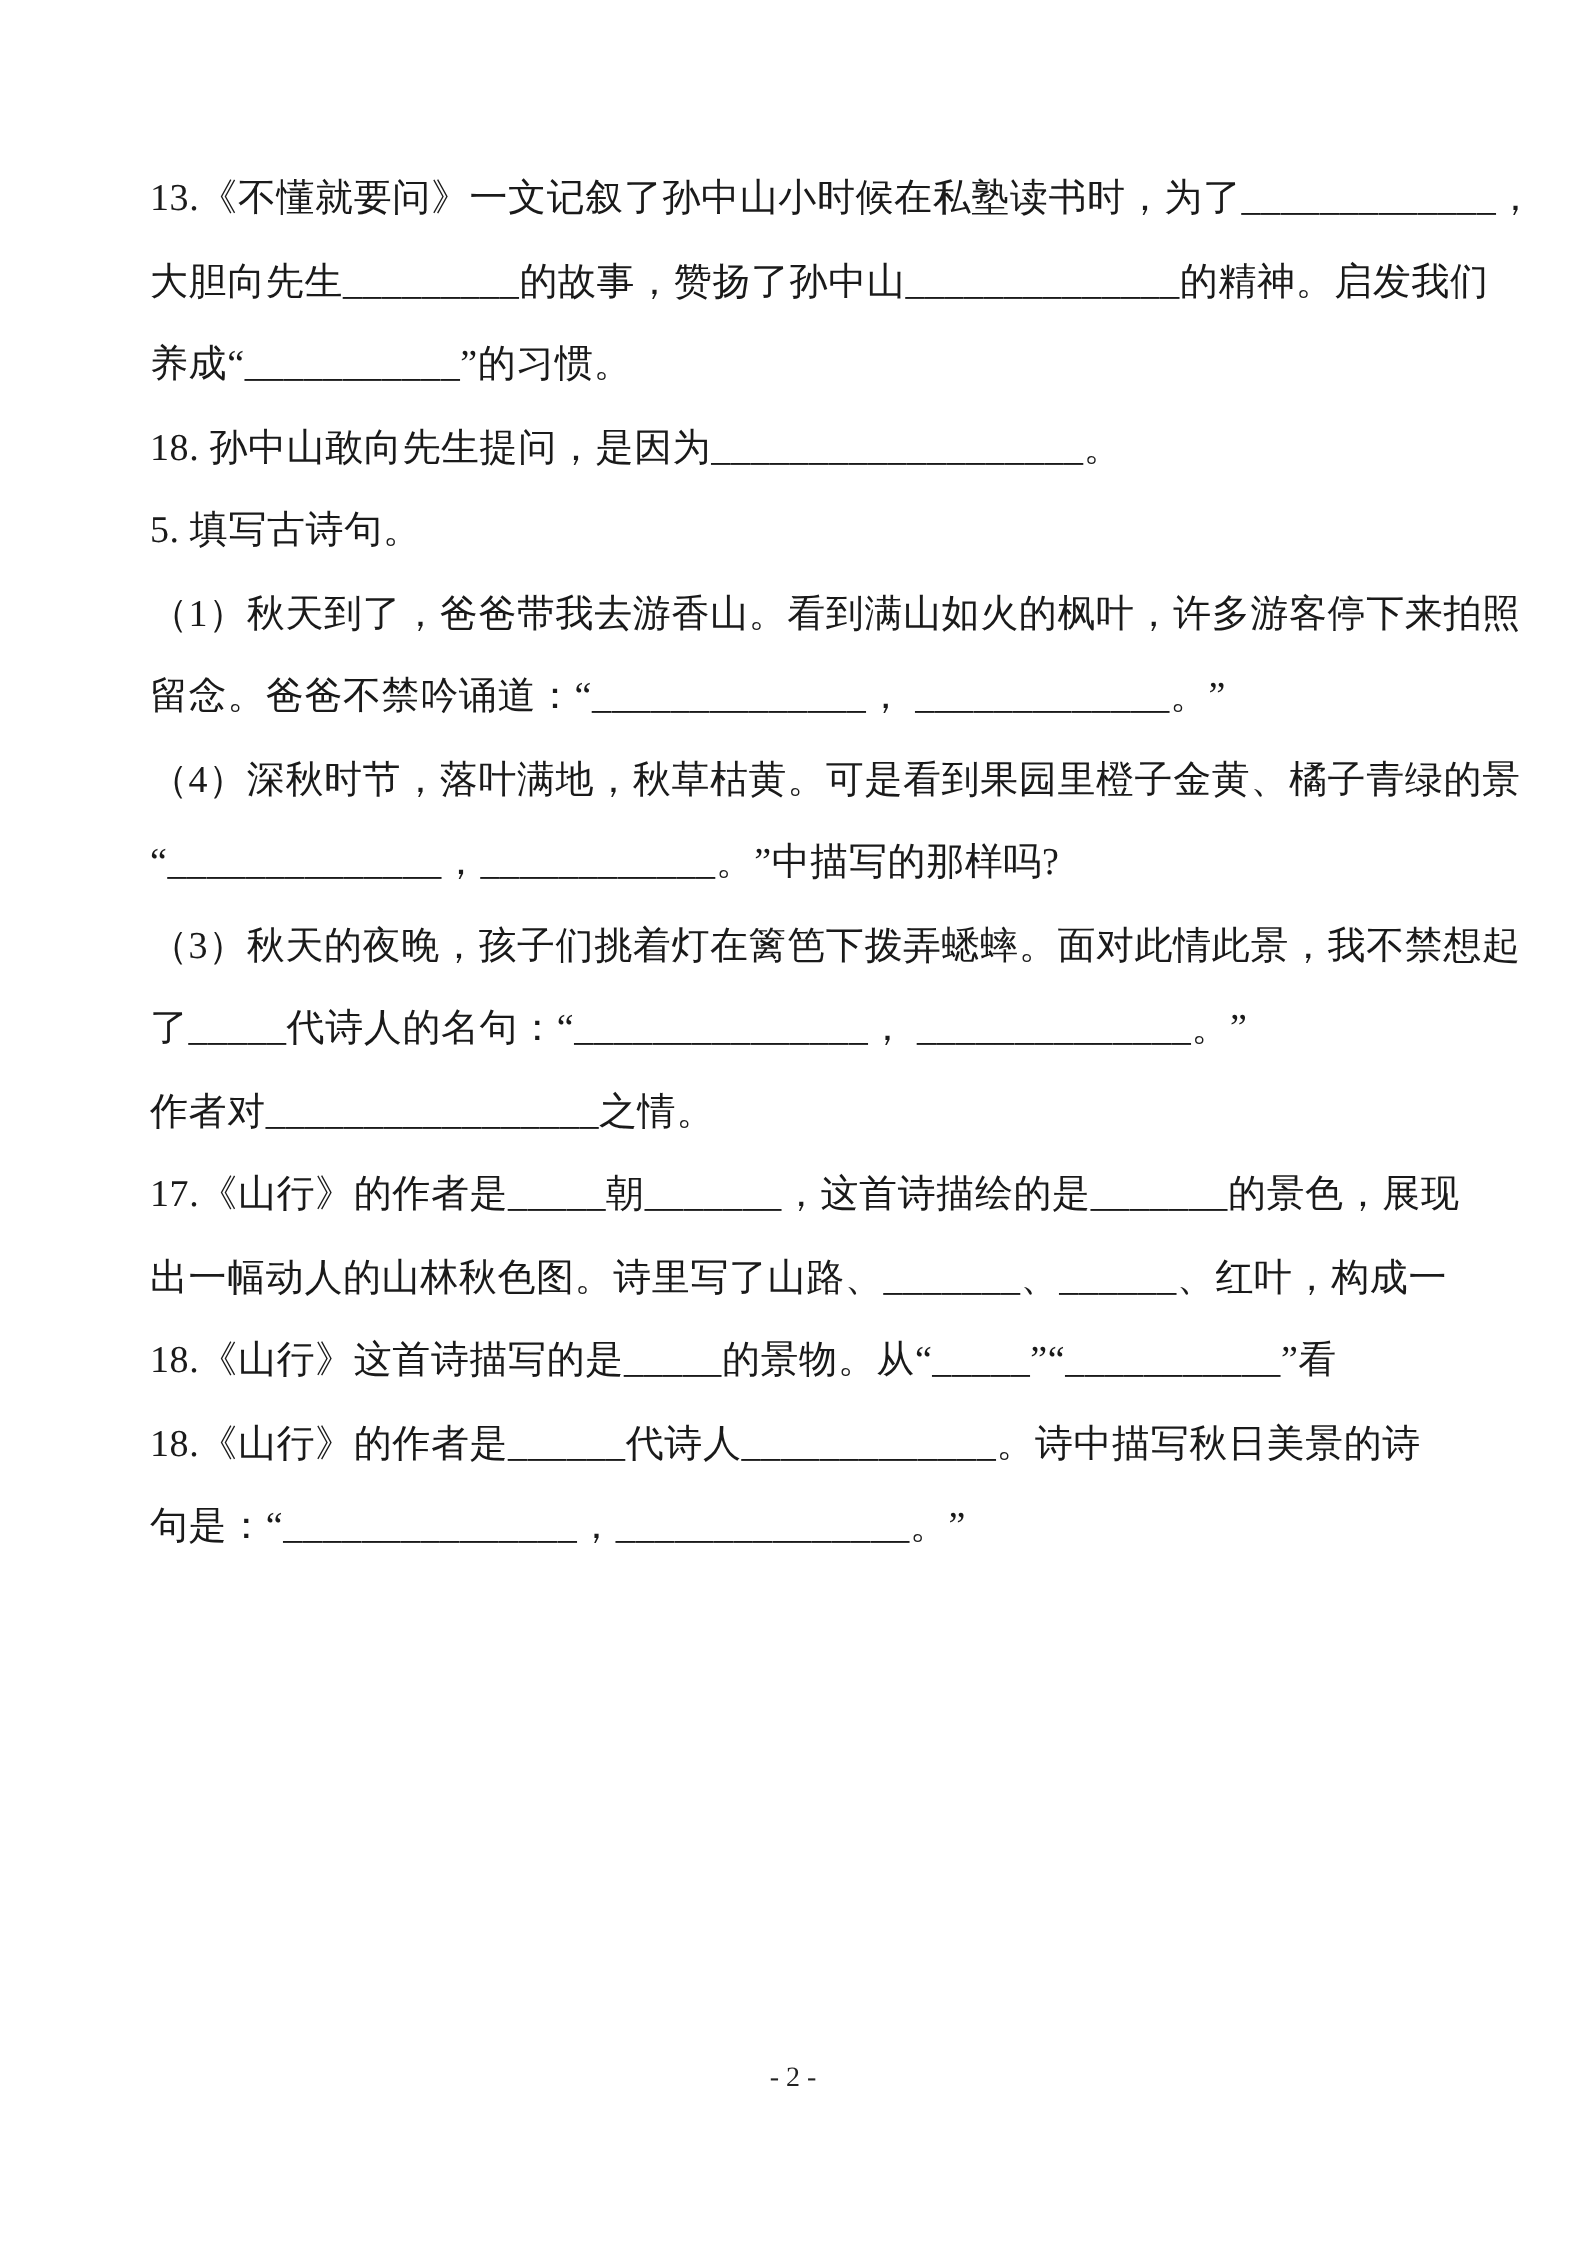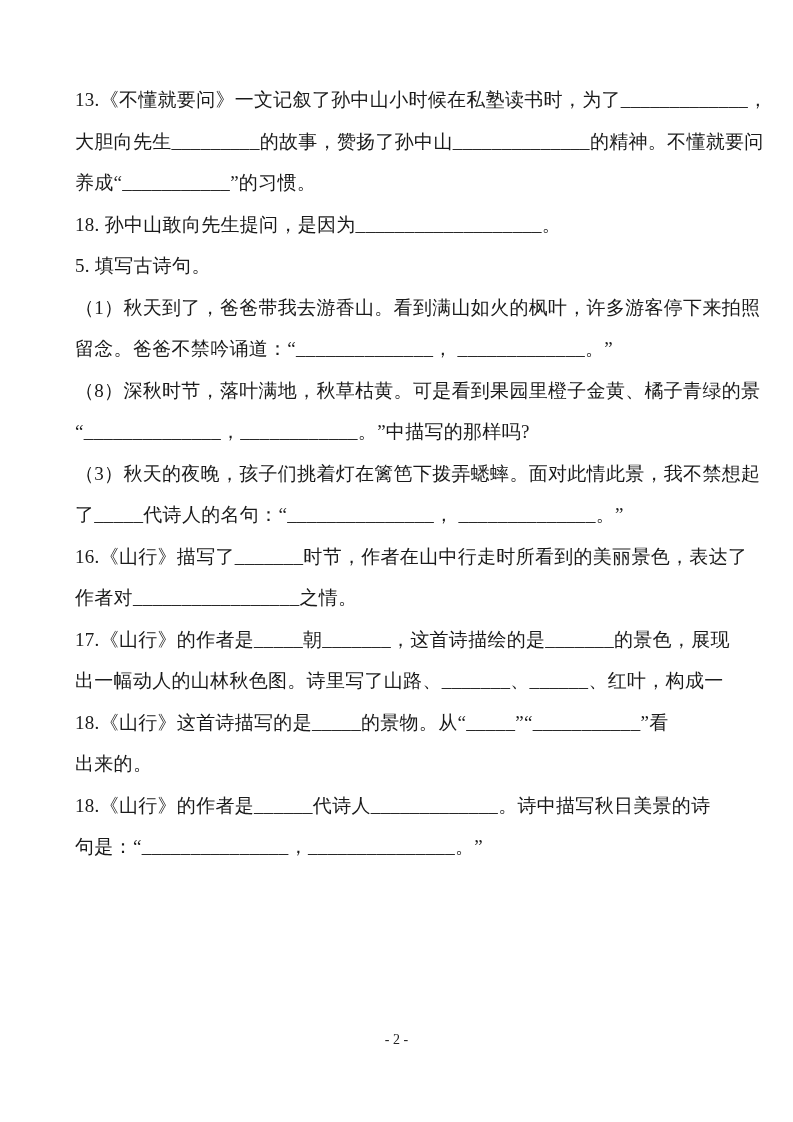--- a/index.html
+++ b/index.html
@@ -47,44 +47,42 @@
     color: #222222;
   }
 </style>
 </head>
 <body>
 
 <div class="page">
   <div class="content">
 
     <div class="line">13.《不懂就要问》一文记叙了孙中山小时候在私塾读书时，为了_____________，</div>
-    <div class="line">大胆向先生_________的故事，赞扬了孙中山______________的精神。不懂就要问</div>
+    <div class="line">大胆向先生_________的故事，赞扬了孙中山______________的精神。启发我们</div>
     <div class="line">养成“___________”的习惯。</div>
 
     <div class="line">18. 孙中山敢向先生提问，是因为___________________。</div>
 
     <div class="line">5. 填写古诗句。</div>
 
     <div class="line">（1）秋天到了，爸爸带我去游香山。看到满山如火的枫叶，许多游客停下来拍照</div>
     <div class="line">留念。爸爸不禁吟诵道：“______________， _____________。”</div>
 
-    <div class="line">（8）深秋时节，落叶满地，秋草枯黄。可是看到果园里橙子金黄、橘子青绿的景</div>
+    <div class="line">（4）深秋时节，落叶满地，秋草枯黄。可是看到果园里橙子金黄、橘子青绿的景</div>
     <div class="line">“______________，____________。”中描写的那样吗?</div>
 
     <div class="line">（3）秋天的夜晚，孩子们挑着灯在篱笆下拨弄蟋蟀。面对此情此景，我不禁想起</div>
     <div class="line">了_____代诗人的名句：“_______________， ______________。”</div>
 
-    <div class="line">16.《山行》描写了_______时节，作者在山中行走时所看到的美丽景色，表达了</div>
     <div class="line">作者对_________________之情。</div>
 
     <div class="line">17.《山行》的作者是_____朝_______，这首诗描绘的是_______的景色，展现</div>
     <div class="line">出一幅动人的山林秋色图。诗里写了山路、_______、______、红叶，构成一</div>
 
     <div class="line">18.《山行》这首诗描写的是_____的景物。从“_____”“___________”看</div>
-    <div class="line">出来的。</div>
 
     <div class="line">18.《山行》的作者是______代诗人_____________。诗中描写秋日美景的诗</div>
     <div class="line">句是：“_______________，_______________。”</div>
 
   </div>
 
   <div class="footer">- 2 -</div>
 </div>
 
 </body></html>

